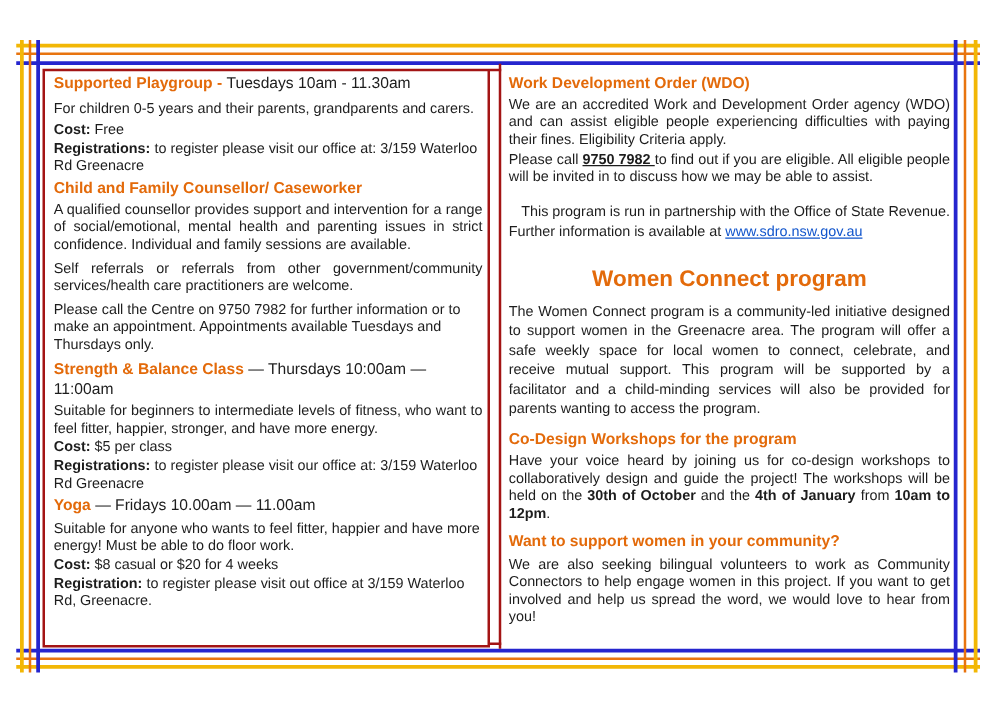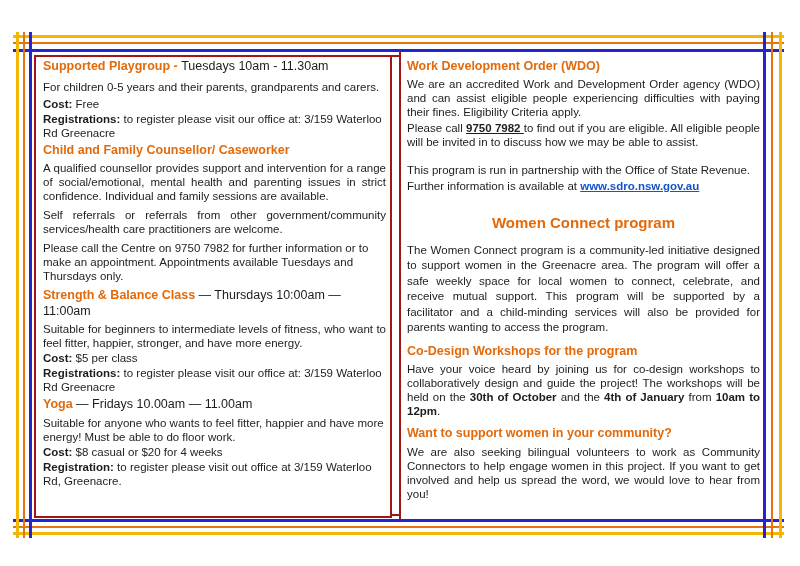--- a/index.html
+++ b/index.html
@@ -18,36 +18,36 @@
     position:absolute;left:34px;top:55px;width:358px;height:463px;
     border:2px solid #A31414;box-sizing:border-box;background:transparent;
   }
   .divider{position:absolute;left:399px;top:51px;width:2px;height:468px;background:#A31414;}
   .stub{position:absolute;background:#A31414;height:2px;width:9px;left:392px;}
   .col{position:absolute;}
   .col-left{left:43px;top:59px;width:343px;}
   .col-right{left:407px;top:59px;width:353px;}
   .p{margin:0 0 5px 0;font-size:11.5px;line-height:14px;white-space:pre-line;}
   .hd{margin:3px 0 3px 0;font-size:12.5px;line-height:15.5px;font-weight:bold;color:#E36A0A;white-space:pre-line;}
-  .hd-big{font-size:15px;line-height:20px;text-align:center;margin:20px 0 10px 0;}
+  .hd-big{font-size:18px;line-height:20px;text-align:center;margin:20px 0 10px 0;}
   .just{text-align:justify;}
   .loose{line-height:19px;margin-bottom:1px;}
   .tight{margin-bottom:1px;}
   .mb0{margin-bottom:0;}
   .mb2{margin-bottom:2px;}
   .mb3{margin-bottom:3px;}
   .mb8{margin-bottom:8px;}
   .mt0{margin-top:0;}
   .mt8{margin-top:8px;}
-  .mt14{margin-top:14px;}
+  .mt14{margin-top:14px;text-align:right;}
   .lh16{line-height:15.5px;}
   .b{font-weight:bold;}
   .u{text-decoration:underline;}
   .k{color:#1d1d1d;font-weight:normal;text-align:right;}
-  .lnk{color:#1155CC;text-decoration:underline;cursor:pointer;font-weight:bold;}
+  .lnk{color:#1155CC;text-decoration:underline;cursor:pointer;}
 </style>
 </head>
 <body>
 
 <div class="hline c-yellow" style="top:35px;height:3px;"></div>
 <div class="hline c-orange" style="top:42px;height:2px;"></div>
 <div class="hline c-blue" style="top:49px;height:3px;"></div>
 <div class="hline c-blue" style="top:519px;height:3px;"></div>
 <div class="hline c-orange" style="top:526px;height:2px;"></div>
 <div class="hline c-yellow" style="top:532px;height:3px;"></div>

